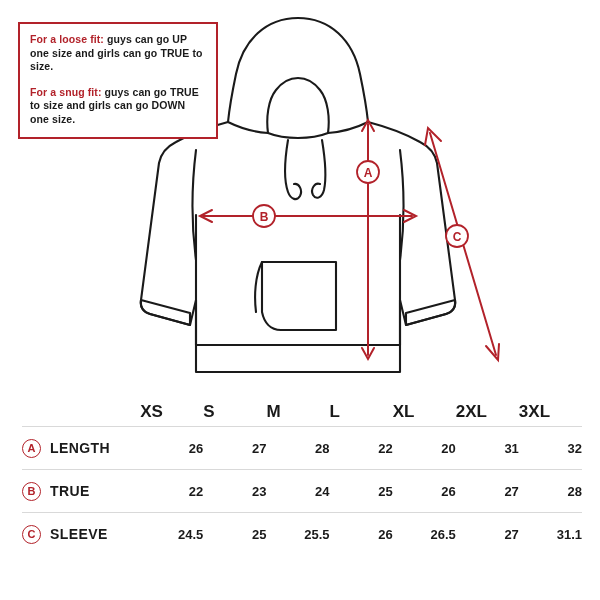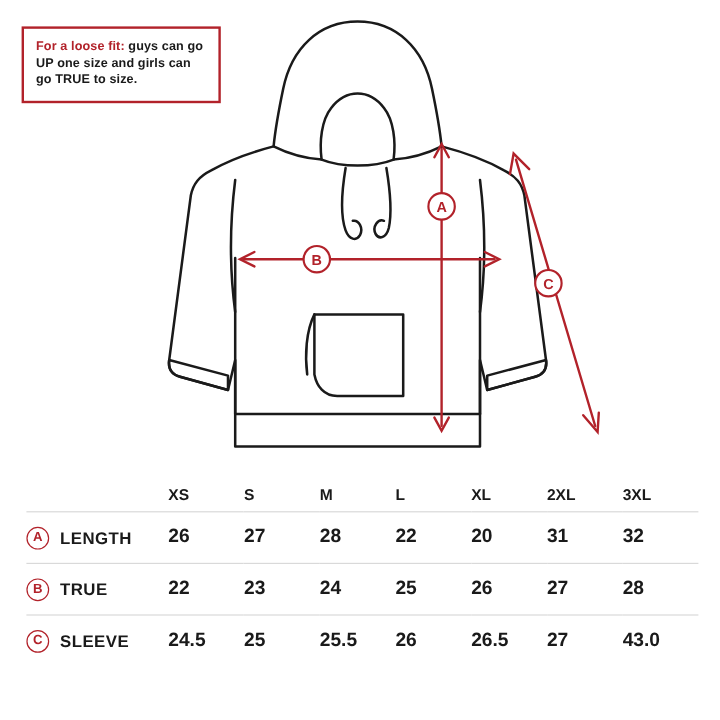--- a/index.html
+++ b/index.html
@@ -19,21 +19,21 @@
     position: relative;
     width: 600px;
     height: 600px;
   }
 
   
   .fit-note {
     position: absolute;
     left: 18px;
     top: 22px;
-    width: 166px;
+    width: 200px;
     box-sizing: border-box;
     border: 2px solid #b2222a;
     background: #ffffff;
     padding: 9px 10px 10px 10px;
     z-index: 30;
   }
   .fit-note p {
     margin: 0;
     font-size: 10.5px;
     line-height: 13.6px;
@@ -75,21 +75,21 @@
   th, td {
     text-align: left;
     font-size: 13px;
     color: #1a1a1a;
     padding: 0;
     height: 42px;
     vertical-align: middle;
   }
   thead th {
     height: 28px;
-    font-size: 13px;
+    font-size: 17px;
     font-weight: bold;
   }
   .col-label { width: 118px; }
   .col-size  { width: 63px; }
 
   .rowhead {
     display: flex;
     align-items: center;
     gap: 9px;
   }
@@ -106,22 +106,23 @@
     justify-content: center;
     flex: 0 0 auto;
     box-sizing: border-box;
   }
   .rowname {
     font-size: 14px;
     font-weight: bold;
     letter-spacing: 0.4px;
   }
   .cellval {
-    font-size: 16px;
-    font-weight: bold;
+    font-size: 13px;
+    font-weight: bold;
+    text-align: right;
   }
   tbody tr + tr td { border-top: 1px solid #d9d9d9; }
   thead th { border-bottom: 1px solid #d9d9d9; }
 
   .footnote {
     position: absolute;
     right: 22px;
     bottom: 18px;
     font-size: 12.5px;
     font-weight: bold;
@@ -130,20 +131,21 @@
     z-index: 20;
   }
 </style>
 </head>
 <body>
 
 <div id="root">
 
   <div class="fit-note">
     <p><span class="lead">For a loose fit:</span><span> guys can go UP one size and girls can go TRUE to size.</span></p>
+    <p><span class="lead">For a snug fit:</span><span> guys can go TRUE to size and girls can go DOWN one size.</span></p>
   </div>
 
   <svg class="garment" viewBox="0 0 600 400">
     <g fill="none" stroke="#1a1a1a" stroke-width="2.1" stroke-linejoin="round" stroke-linecap="round">
 
       <path d="M298 18 C266 18 243 40 236 74 C231 98 229 112 228 122
                C240 128 254 132 268 133
                C266 118 268 100 276 90
                C283 81 290 78 298 78
                C306 78 313 81 320 90
@@ -264,19 +266,19 @@
               <span class="badge">C</span>
               <span class="rowname">SLEEVE</span>
             </div>
           </td>
           <td class="cellval">24.5</td>
           <td class="cellval">25</td>
           <td class="cellval">25.5</td>
           <td class="cellval">26</td>
           <td class="cellval">26.5</td>
           <td class="cellval">27</td>
-          <td class="cellval">43.0</td>
+          <td class="cellval">31.1</td>
         </tr>
       </tbody>
     </table>
   </div>
 
 </div>
 
 </body></html>

